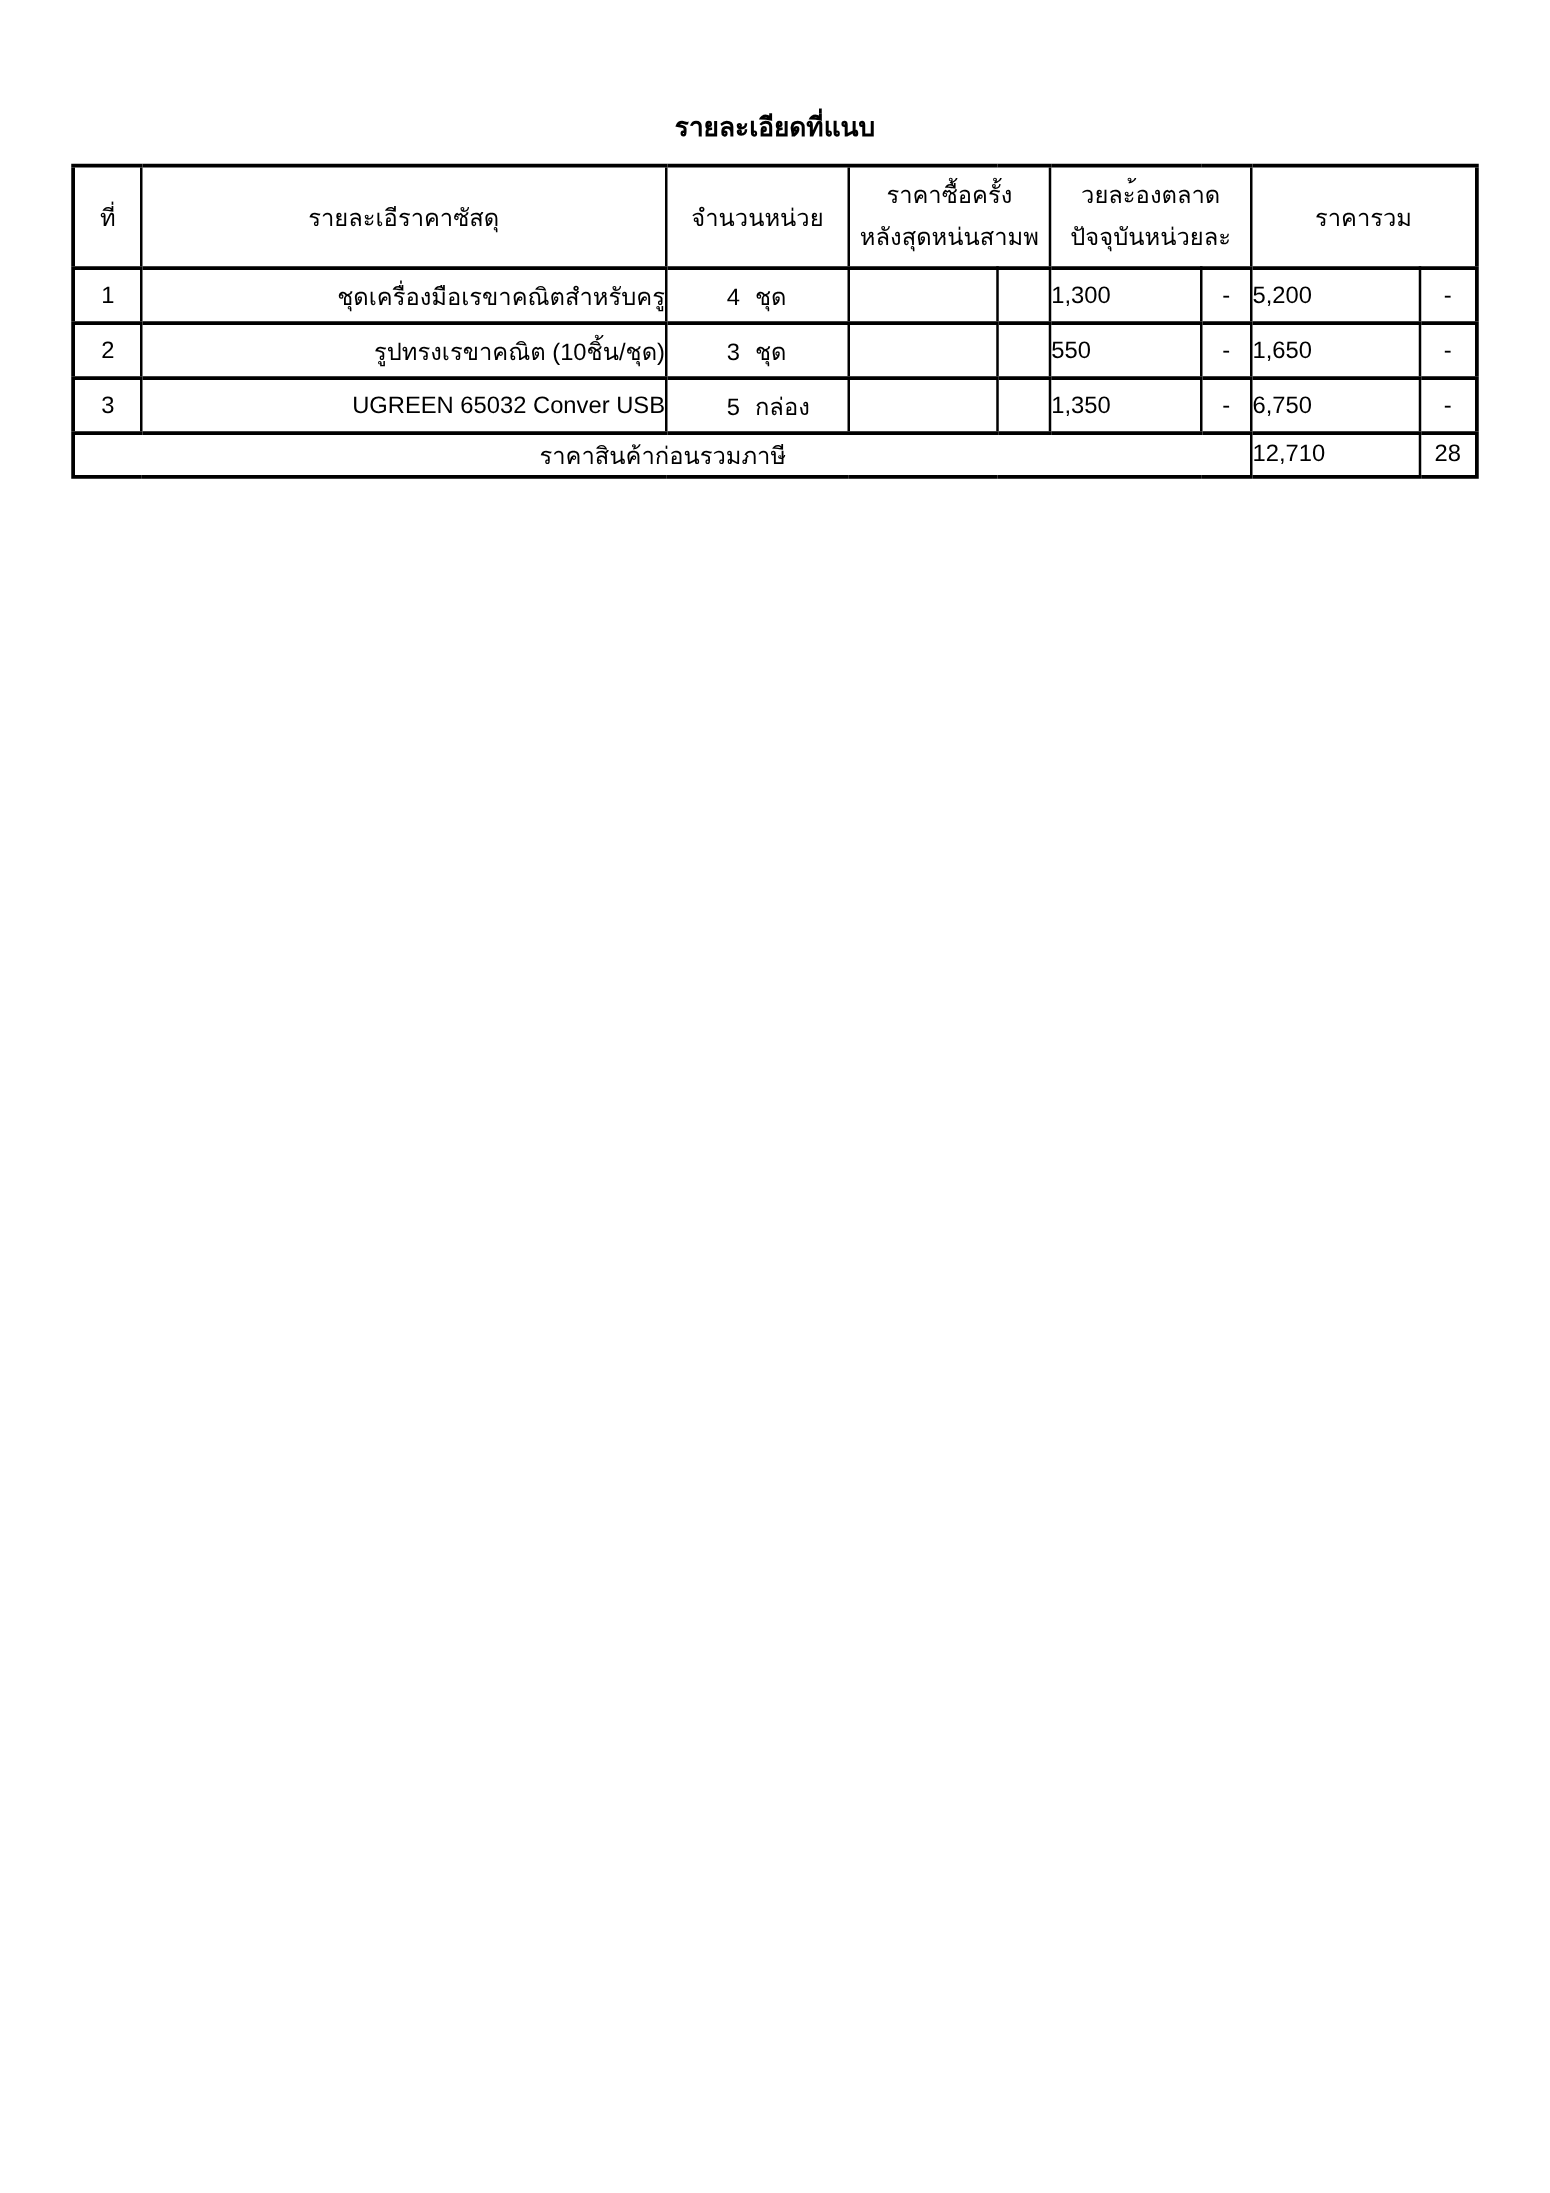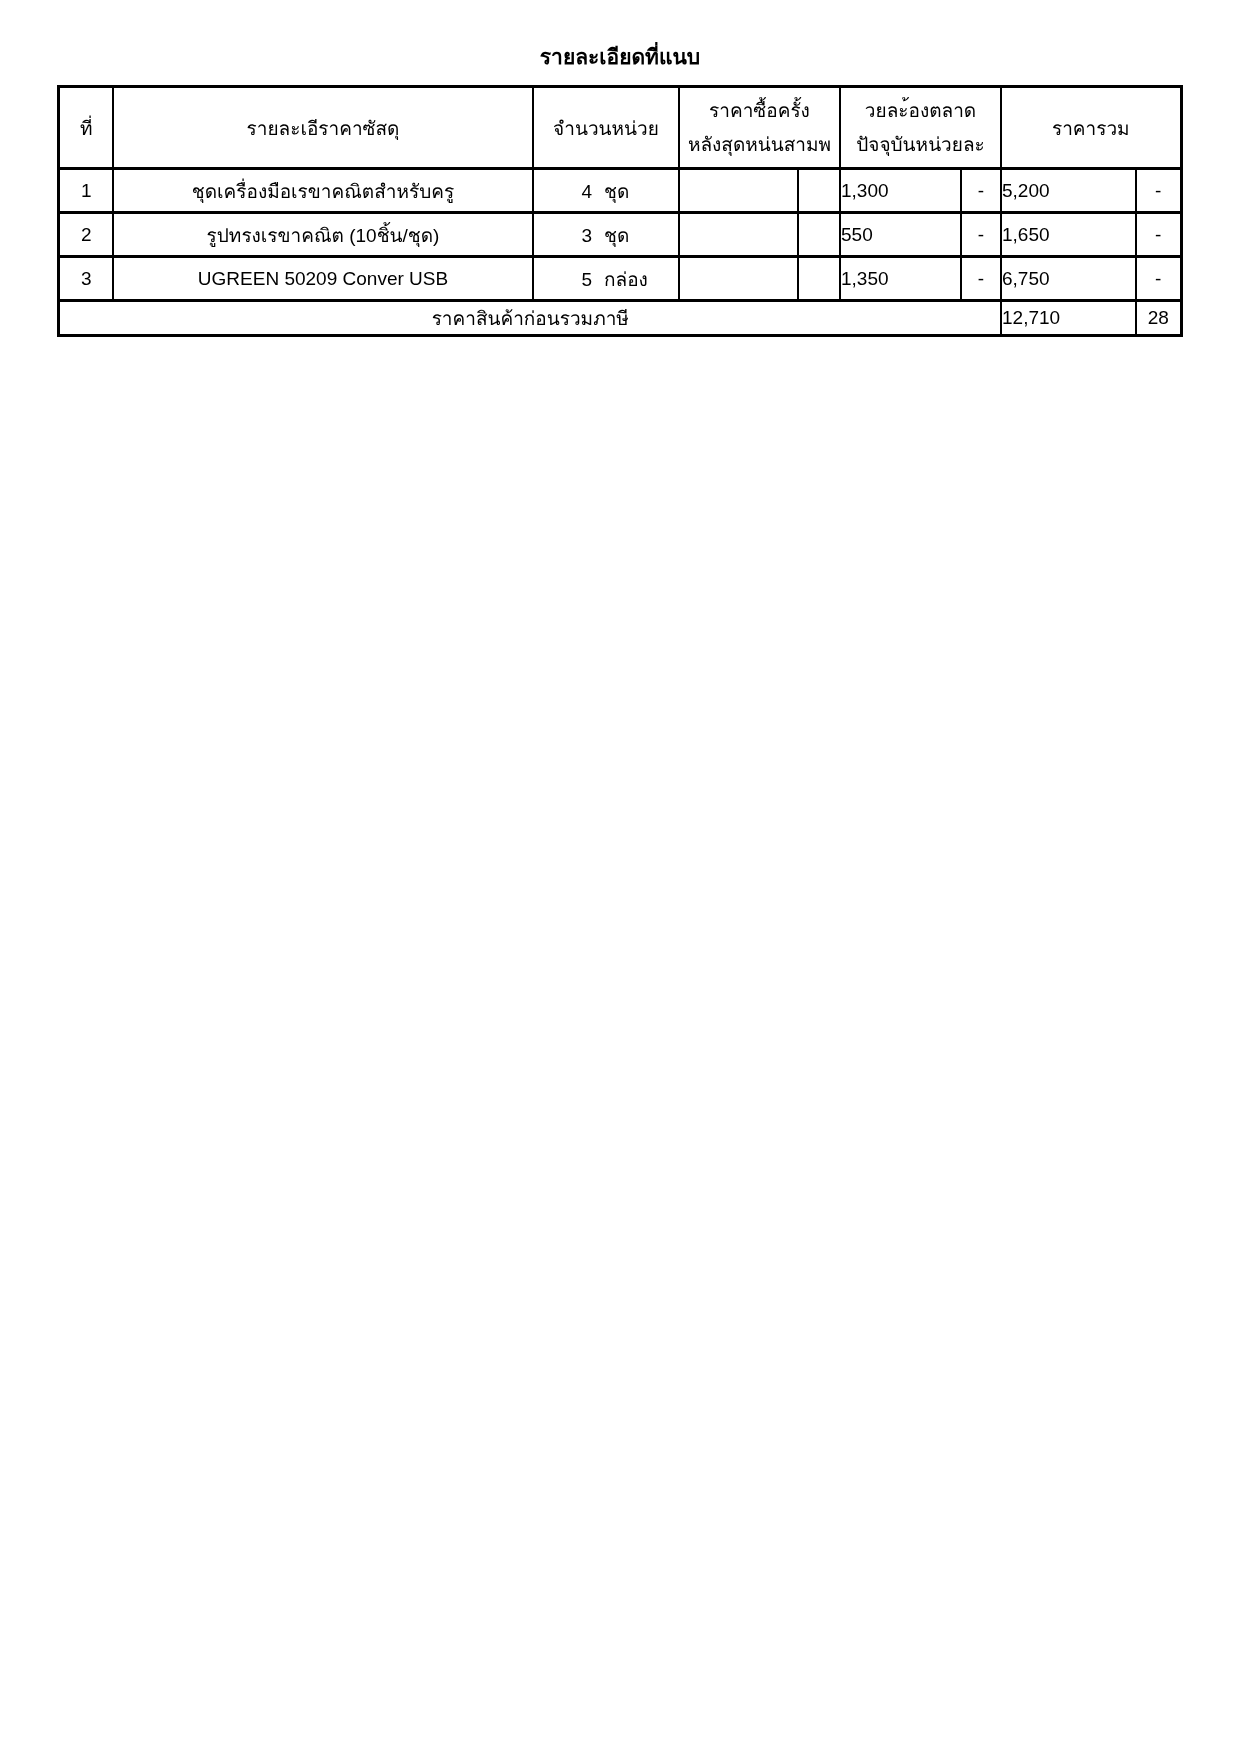--- a/index.html
+++ b/index.html
@@ -11,21 +11,21 @@
   .page {
     position: relative;
     width: 1240px;
     height: 1754px;
     background: #ffffff;
     color: #000000;
     font-family: "Liberation Sans", "DejaVu Sans", sans-serif;
     overflow: hidden;
   }
   .doc-title {
-    padding-top: 42px;
+    padding-top: 88px;
     text-align: center;
     font-size: 21px;
     font-weight: bold;
     line-height: 30px;
   }
   table.detail-table {
     width: 1122px;
     margin: 13px auto 0 auto;
     border-collapse: collapse;
     table-layout: fixed;
@@ -47,21 +47,21 @@
   .row-sum    { height: 35px; }
   .row-sum-last { height: 48px; }
 
   .detail-table th {
     font-weight: normal;
     text-align: center;
   }
   .hdr-2line div { line-height: 34px; }
 
   .cell-no     { text-align: center; }
-  .cell-desc   { text-align: center; padding-left: 5px; }
+  .cell-desc   { text-align: right; padding-left: 5px; }
   .cell-qty    { text-align: center; }
   .qty-num  { display: inline-block; width: 30px; text-align: right; }
   .qty-unit { display: inline-block; width: 46px; text-align: left; margin-left: 12px; }
   .cell-amount { text-align: left; padding-right: 10px; }
   .cell-satang { text-align: center; }
   .cell-sumlabel { text-align: center; }
   .bold { font-weight: bold; }
 </style>
 </head>
 <body>
@@ -118,21 +118,21 @@
       <td class="cell-amount"></td>
       <td class="cell-satang"></td>
       <td class="cell-amount">550</td>
       <td class="cell-satang">-</td>
       <td class="cell-amount">1,650</td>
       <td class="cell-satang">-</td>
     </tr>
 
     <tr class="row-item">
       <td class="cell-no">3</td>
-      <td class="cell-desc">UGREEN 50209 Conver USB</td>
+      <td class="cell-desc">UGREEN 65032 Conver USB</td>
       <td class="cell-qty"><span class="qty-num">5</span><span class="qty-unit">กล่อง</span></td>
       <td class="cell-amount"></td>
       <td class="cell-satang"></td>
       <td class="cell-amount">1,350</td>
       <td class="cell-satang">-</td>
       <td class="cell-amount">6,750</td>
       <td class="cell-satang">-</td>
     </tr>
 
     <tr class="row-sum">

